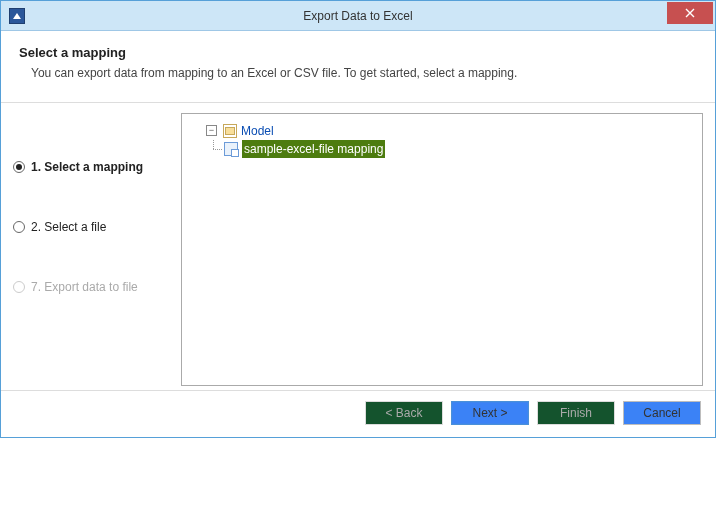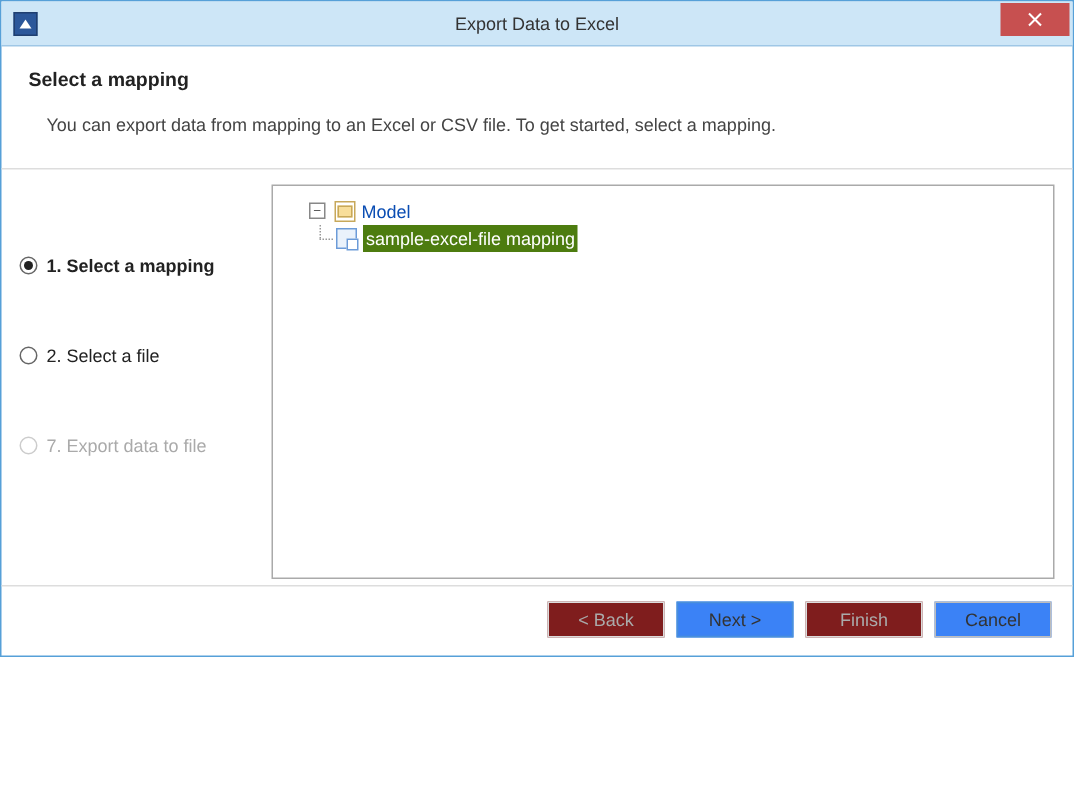--- a/index.html
+++ b/index.html
@@ -8,21 +8,21 @@
 .window { width: 716px; height: 438px; border: 1px solid #56a0d8; display: flex; flex-direction: column; background: #fff; }
 
 .titlebar { height: 30px; background: linear-gradient(#cde6f7, #cde6f7); border-bottom: 1px solid #9fc7e6; display: flex; align-items: center; position: relative; }
 .titlebar .appicon { width: 16px; height: 16px; margin-left: 8px; background: #2b579a; border: 1px solid #1f3f70; display: flex; align-items: center; justify-content: center; }
 .titlebar .appicon svg { width: 10px; height: 10px; }
 .titlebar .title { position: absolute; left: 0; right: 0; text-align: center; font-size: 12px; color: #333; pointer-events: none; }
 .titlebar .close { margin-left: auto; width: 46px; height: 22px; background: #c75050; display: flex; align-items: center; justify-content: center; margin-right: 2px; margin-top: -6px; }
 .titlebar .close svg { width: 10px; height: 10px; }
 
 .header { padding: 14px 18px 22px 18px; border-bottom: 1px solid #ddd; }
-.header h1 { font-size: 13px; font-weight: 600; color: #222; margin-bottom: 16px; }
+.header h1 { font-size: 13px; font-weight: 600; color: #222; margin-bottom: 6px; }
 .header p { font-size: 12px; color: #444; margin-left: 12px; }
 
 .body { flex: 1; display: flex; padding: 10px 12px 4px 12px; gap: 8px; min-height: 0; }
 
 .steps { width: 160px; padding-top: 4px; }
 .step { display: flex; align-items: center; font-size: 12px; color: #222; padding: 3px 0; margin-top: 40px; }
 .step.disabled { color: #aaa; }
 .radio { width: 12px; height: 12px; border: 1px solid #666; border-radius: 50%; margin-right: 6px; display: inline-flex; align-items: center; justify-content: center; background: #fff; }
 .step.disabled .radio { border-color: #ccc; }
 .radio .dot { width: 6px; height: 6px; border-radius: 50%; background: #222; display: none; }
@@ -42,21 +42,21 @@
 .nicon.folder { background: #fff; border: 1px solid #c7a85a; }
 .nicon.folder::before { content: ""; width: 8px; height: 6px; background: #f8de9a; border: 1px solid #c7a85a; }
 .nicon.file { background: #eaf2fb; border: 1px solid #6c9bd8; }
 .nicon.map { background: #eaf2fb; border: 1px solid #6c9bd8; position: relative; }
 .nicon.map::after { content: ""; position: absolute; right: -2px; bottom: -2px; width: 6px; height: 6px; background: #fff; border: 1px solid #6c9bd8; }
 .label { color: #0a4db3; }
 .label.selected { background: #4d7c0f; color: #fff; padding: 0 2px; }
 
 .footer { border-top: 1px solid #ddd; padding: 10px 14px 12px; display: flex; justify-content: flex-end; gap: 8px; }
 .btn { min-width: 78px; height: 24px; font-size: 12px; background: #3b82f6; border: 1px solid #bdbdbd; color: #333; cursor: pointer; }
-.btn:disabled { color: #aaa; background: #7f1d1d; border-color: #dcdcdc; cursor: default; }
+.btn:disabled { color: #aaa; background: #14532d; border-color: #dcdcdc; cursor: default; }
 .btn.default { border-color: #4a90d9; box-shadow: 0 0 0 1px rgba(74,144,217,0.25) inset; }
 </style>
 </head>
 <body>
 
 <div class="window">
 
   <div class="titlebar">
     <span class="appicon">
       <svg viewBox="0 0 10 10">

